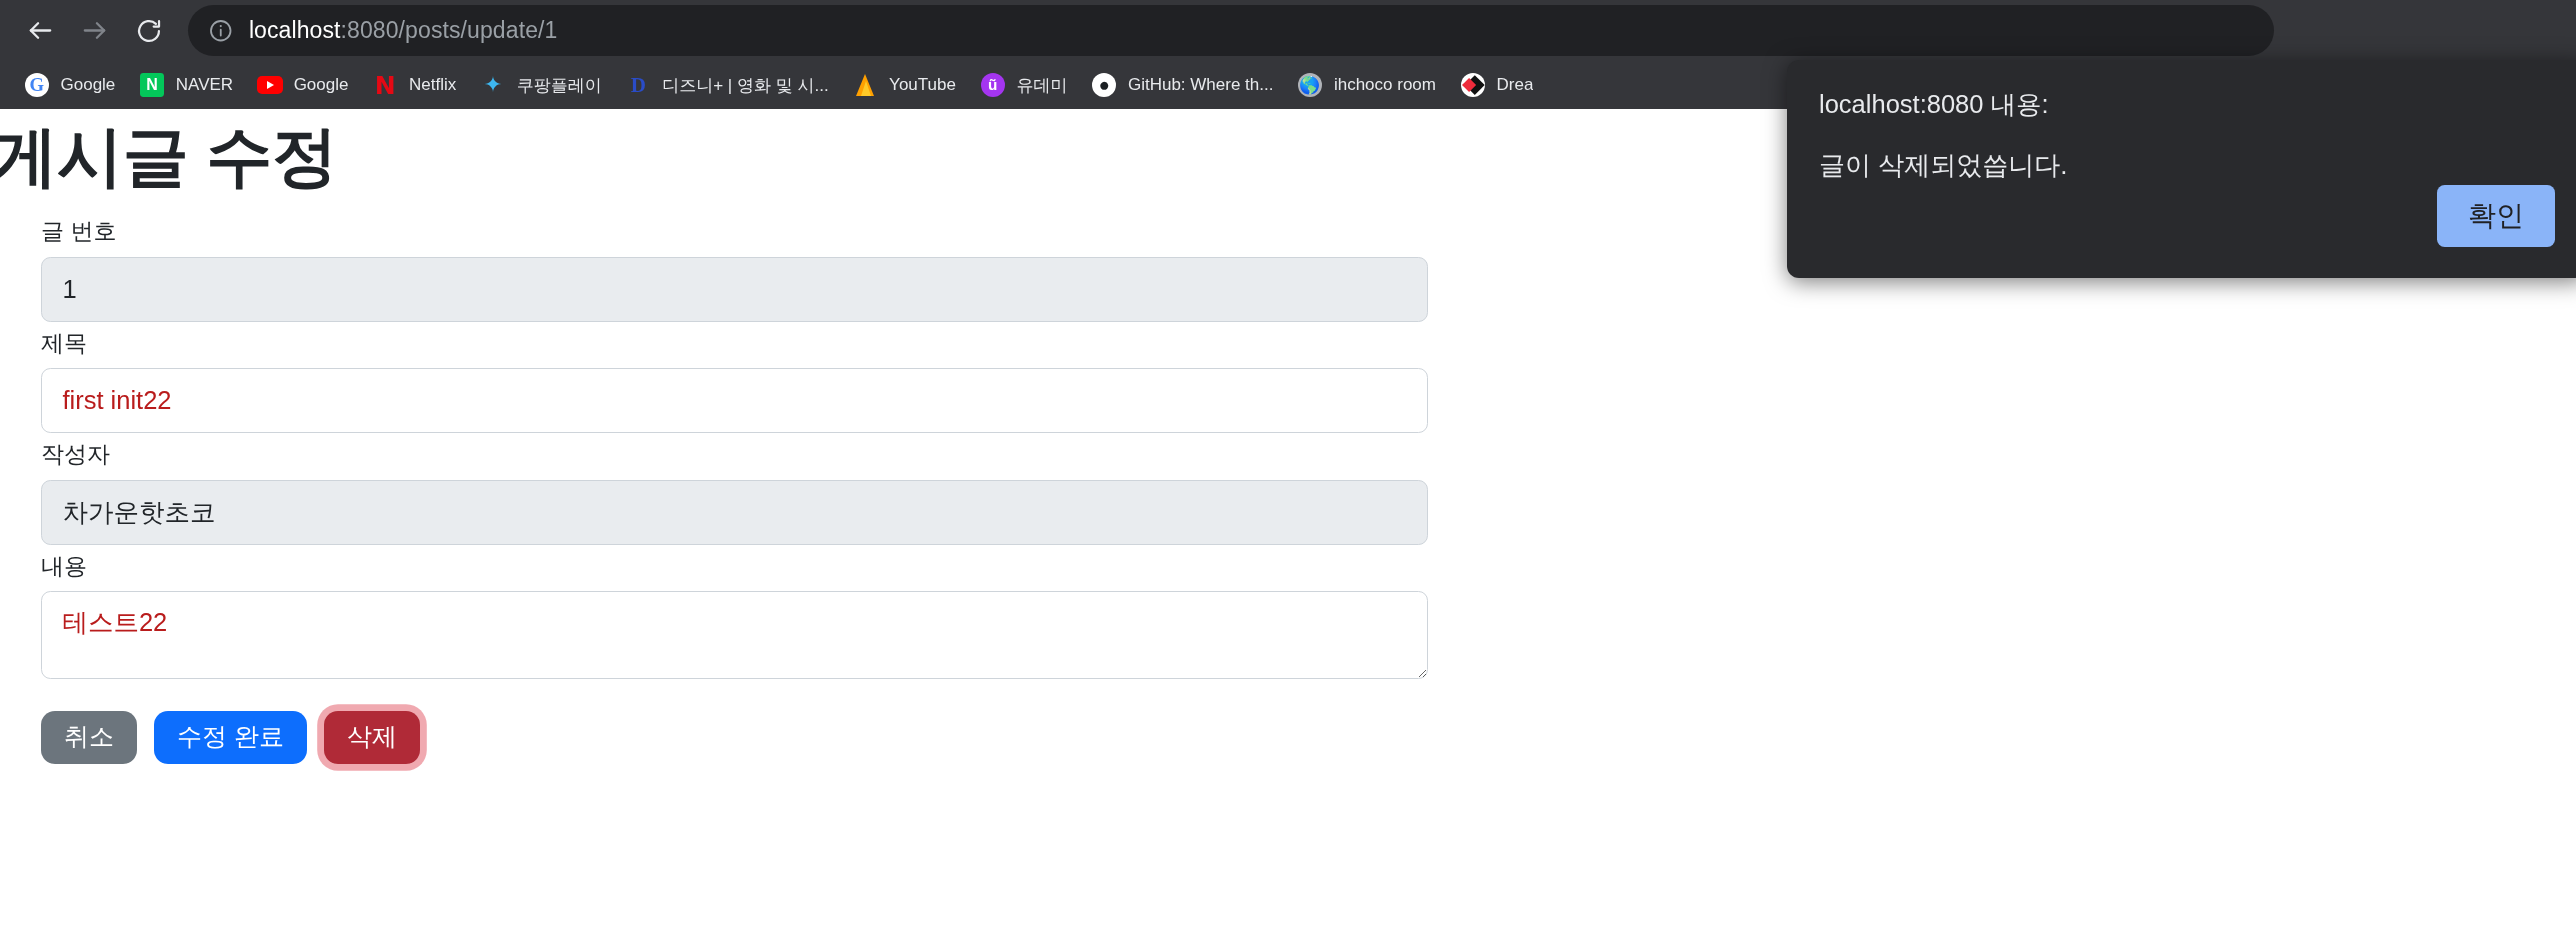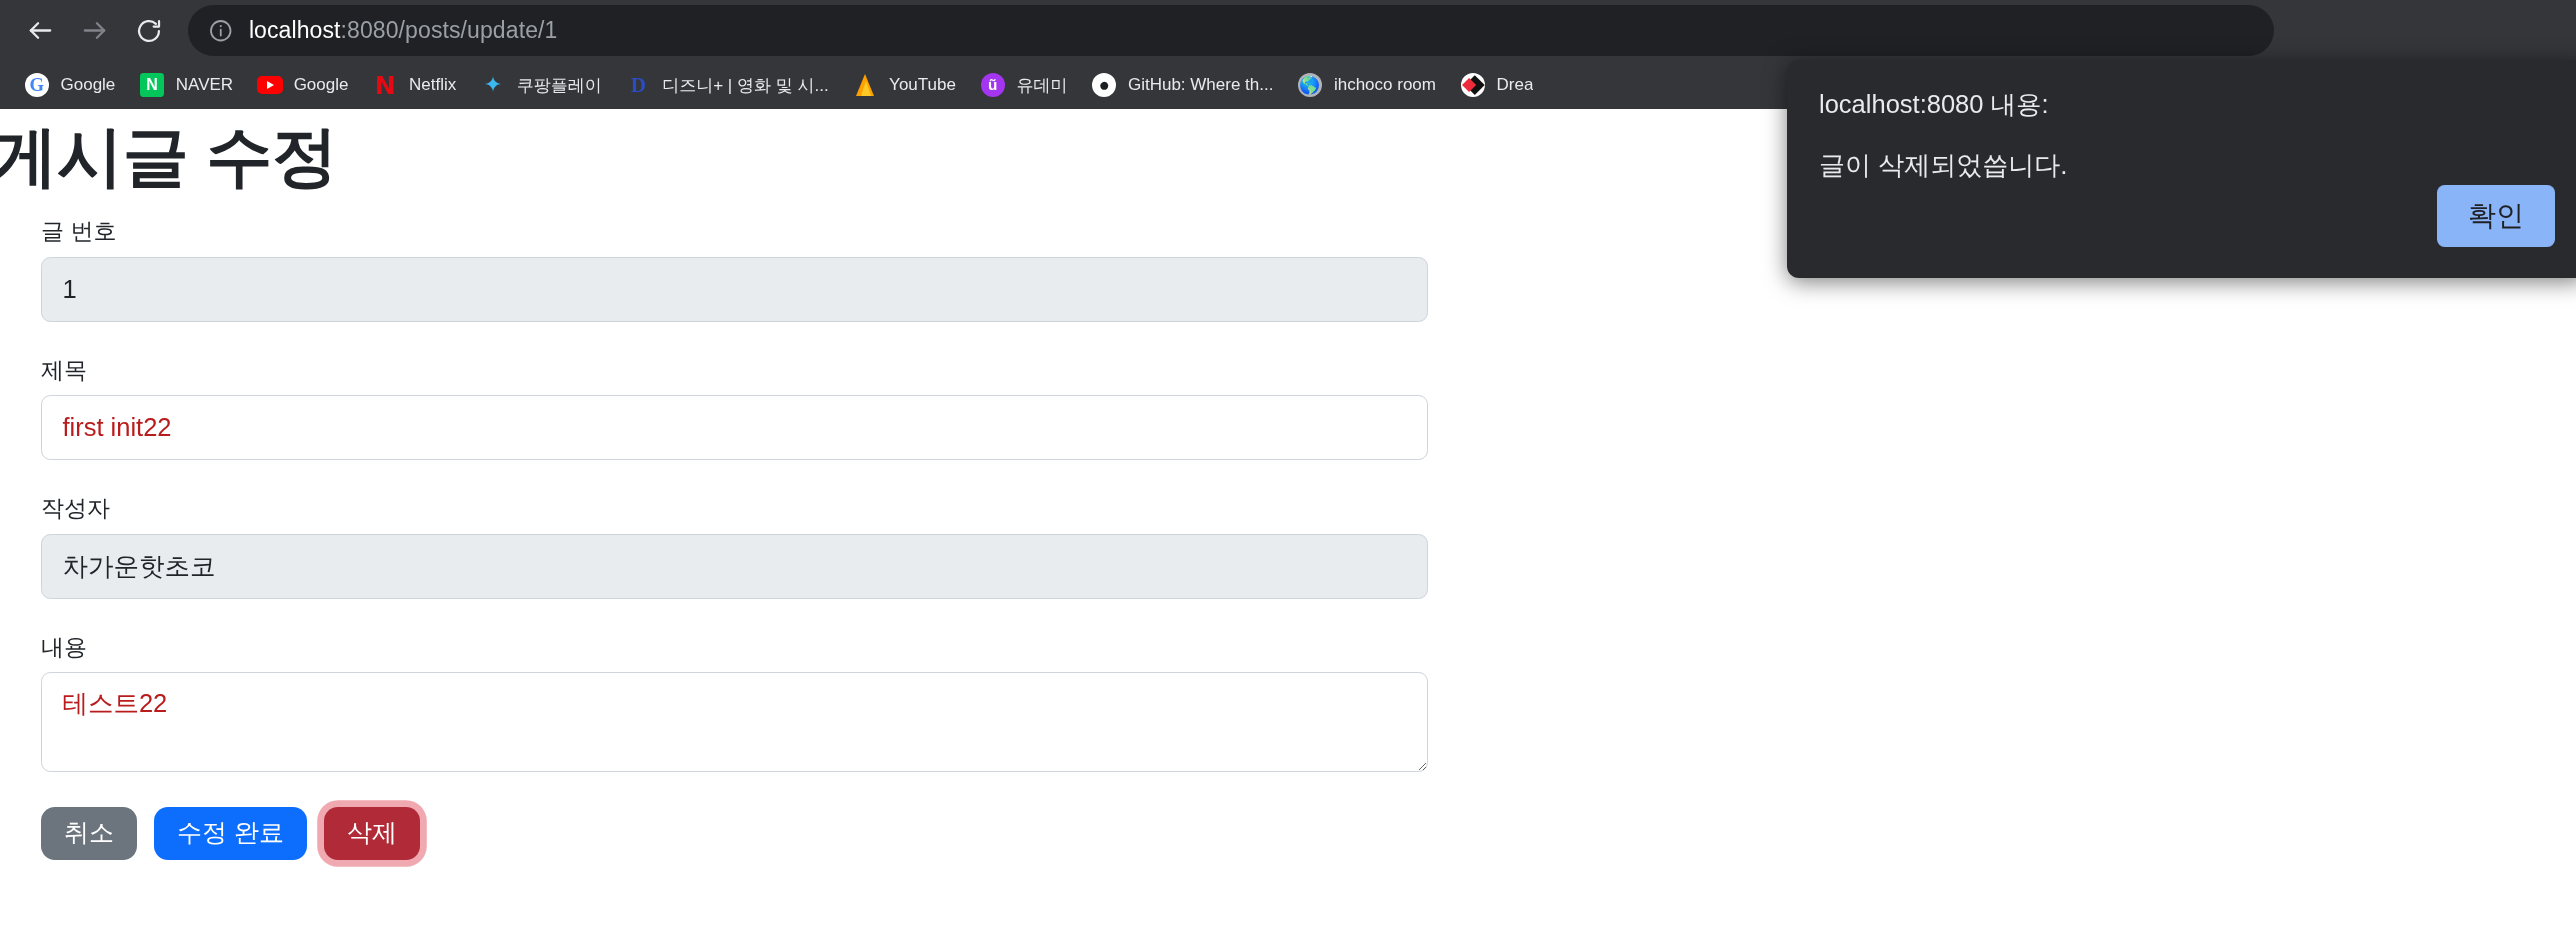--- a/index.html
+++ b/index.html
@@ -213,21 +213,21 @@
     line-height: 1;
     letter-spacing: -0.4px;
     white-space: nowrap;
   }
   .form-wrap {
     position: absolute;
     left: 41px;
     top: 109px;
     width: 1387px;
   }
-  .field { margin-bottom: 35px; }
+  .field { margin-bottom: 8px; }
   .field-label {
     font-size: 23px;
     color: #212529;
     margin-bottom: 11px;
     line-height: 1.2;
   }
   .form-control {
     display: block;
     width: 1387px;
     height: 65px;
@@ -239,21 +239,21 @@
     border-radius: 9.4px;
     outline: none;
     font-family: "Liberation Sans", "DejaVu Sans", sans-serif;
   }
   .form-control[readonly],
   .form-control.readonly {
     background: #e9ecef;
     color: #212529;
   }
   textarea.form-control {
-    height: 100px;
+    height: 88px;
     padding-top: 14.5px;
     resize: vertical;
     line-height: 1.25;
   }
   .btn-row {
     display: flex;
     align-items: flex-start;
     margin-top: 31.5px;
     gap: 0;
   }

